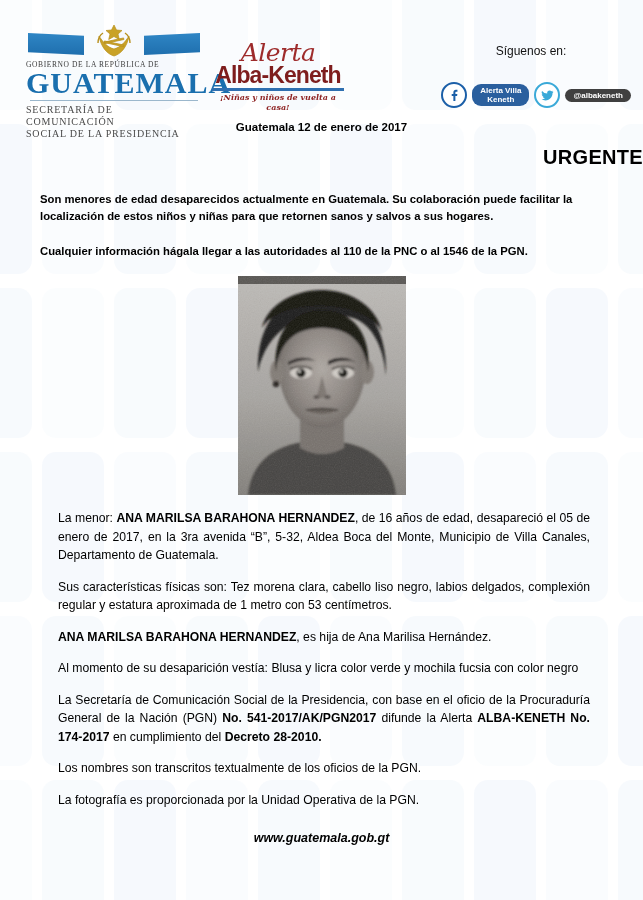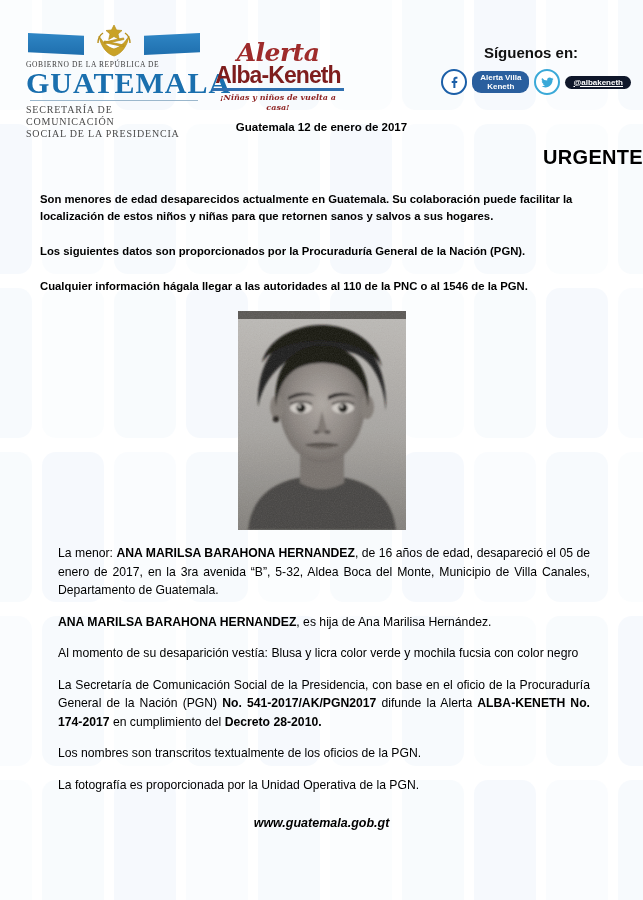--- a/index.html
+++ b/index.html
@@ -107,21 +107,21 @@
     left: 212px;
     top: 42px;
     width: 132px;
     text-align: center;
   }
   .ak-alerta {
     font-family: "DejaVu Serif", serif;
     font-style: italic;
     font-size: 25px;
     line-height: 22px;
-    font-weight: bold;
+    font-weight: normal;
     color: #9e2b2b;
     letter-spacing: -0.5px;
   }
   .ak-name {
     font-size: 23px;
     line-height: 23px;
     font-weight: bold;
     color: #7e1d1d;
     letter-spacing: -0.9px;
   }
@@ -140,24 +140,24 @@
 
   
   .social {
     position: absolute;
     right: 12px;
     top: 44px;
     width: 200px;
     text-align: center;
   }
   .social-title {
-    font-size: 15px;
-    font-weight: bold;
+    font-size: 12px;
+    font-weight: normal;
     color: #111;
-    margin-bottom: 8px;
+    margin-bottom: 24px;
   }
   .social-row {
     display: flex;
     align-items: center;
     justify-content: flex-end;
     gap: 5px;
   }
   .circle-icon {
     width: 22px;
     height: 22px;
@@ -173,21 +173,21 @@
   .pill {
     border-radius: 9px;
     padding: 2px 8px;
     font-size: 8px;
     font-weight: bold;
     color: #ffffff;
     line-height: 9px;
     white-space: nowrap;
   }
   .pill.fb { background: #2a5f9e; text-align: center; }
-  .pill.tw { background: #0f172a; text-decoration: underline; }
+  .pill.tw { background: #404040; }
 
   
   .date-line {
     text-align: center;
     font-size: 11.5px;
     font-weight: bold;
     margin-top: 3px;
   }
   .urgente {
     text-align: right;
@@ -362,21 +362,20 @@
         <div class="pill tw">@albakeneth</div>
       </div>
     </div>
   </div>
 
   <div class="date-line">Guatemala 12 de enero de 2017</div>
   <div class="urgente">URGENTE</div>
 
   <div class="intro">
     <p>Son menores de edad desaparecidos actualmente en Guatemala. Su colaboración puede facilitar la localización de estos niños y niñas para que retornen sanos y salvos a sus hogares.</p>
-    <p>Los siguientes datos son proporcionados por la Procuraduría General de la Nación (PGN).</p>
     <p>Cualquier información hágala llegar a las autoridades al 110 de la PNC o al 1546 de la PGN.</p>
   </div>
 
   <div class="photo-wrap">
     <svg width="168" height="219" viewBox="0 0 168 219">
       <defs>
         <radialGradient id="skin" cx="50%" cy="48%" r="58%">
           <stop offset="0%" stop-color="#b9b2ac"></stop>
           <stop offset="60%" stop-color="#948d88"></stop>
           <stop offset="100%" stop-color="#6e6863"></stop>
@@ -441,20 +440,21 @@
       </g>
       <rect width="168" height="219" filter="url(#grain)" fill="none" opacity="0.55"></rect>
       <rect width="168" height="219" fill="#000" opacity="0.05"></rect>
     </svg>
   </div>
 
   <div class="body-text">
     <p>
       <span>La menor: </span><b>ANA MARILSA BARAHONA HERNANDEZ</b><span>, de 16 años de edad, desapareció el 05 de enero de 2017, en la 3ra avenida “B”, 5-32, Aldea Boca del Monte, Municipio de Villa Canales, Departamento de Guatemala.</span>
     </p>
+    <p>Sus características físicas son: Tez morena clara, cabello liso negro, labios delgados, complexión regular y estatura aproximada de 1 metro con 53 centímetros.</p>
     <p>
       <b>ANA MARILSA BARAHONA HERNANDEZ</b><span>, es hija de Ana Marilisa Hernández.</span>
     </p>
     <p>Al momento de su desaparición vestía: Blusa y licra color verde y mochila fucsia con color negro</p>
     <p>
       <span>La Secretaría de Comunicación Social de la Presidencia, con base en el oficio de la Procuraduría General de la Nación (PGN) </span><b>No. 541-2017/AK/PGN2017</b><span> difunde la Alerta </span><b>ALBA-KENETH No. 174-2017</b><span> en cumplimiento del </span><b>Decreto 28-2010.</b>
     </p>
     <p>Los nombres son transcritos textualmente de los oficios de la PGN.</p>
     <p>La fotografía es proporcionada por la Unidad Operativa de la PGN.</p>
   </div>

